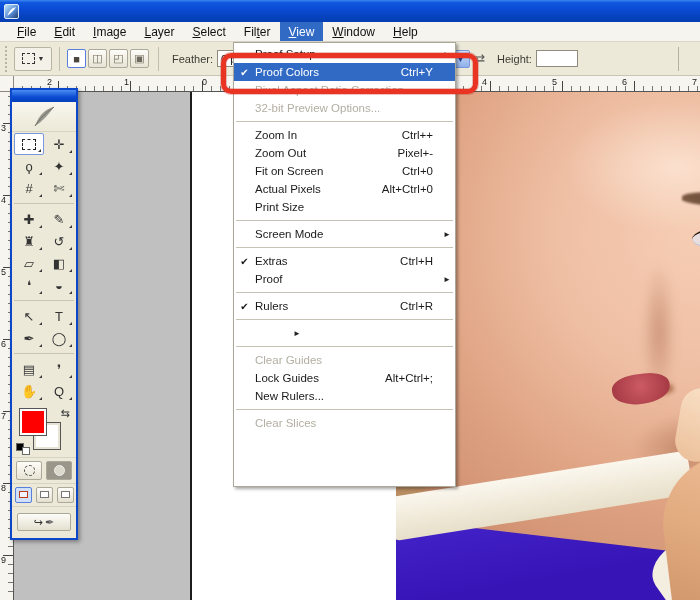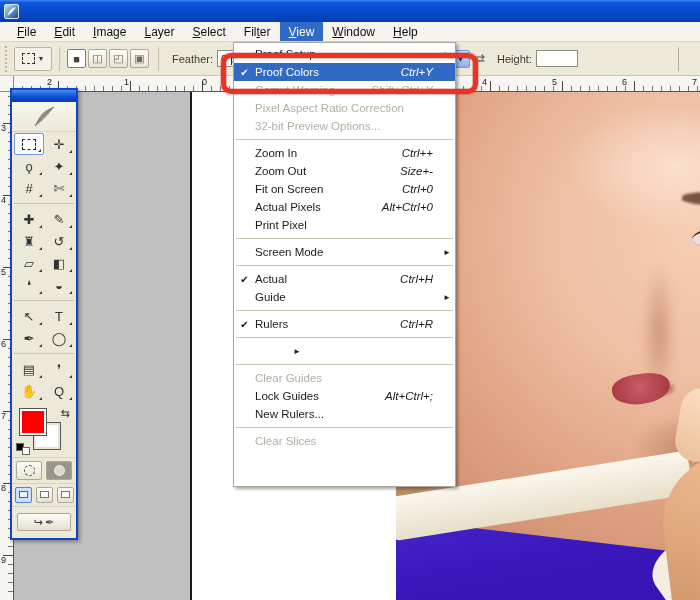--- a/index.html
+++ b/index.html
@@ -153,21 +153,21 @@
   #imageready-btn { width:54px; height:18px; margin:3px auto; border:1px solid #aca89a; border-radius:2px;
     background:linear-gradient(180deg,#fdfcf8,#e4e0d0); display:flex; align-items:center; justify-content:center;
     gap:2px; font-size:11px; color:#333; }
   
   #viewmenu { position:absolute; left:233px; top:42px; width:223px; height:445px; background:#fff;
     border:1px solid #aca899; box-shadow:2px 2px 3px rgba(0,0,0,.35); padding:2px 0;
     font-size:11.5px; color:#1a1a1a; z-index:10; display:flex; flex-direction:column; }
   .vm-item { height:18px; flex:0 0 auto; display:flex; align-items:center; padding-right:2px; }
   .vm-item .chk { width:21px; text-align:center; font-size:10px; flex:0 0 auto; }
   .vm-item .lbl { flex:1 1 auto; white-space:nowrap; }
-  .vm-item .sc { flex:0 0 auto; margin-left:28px; padding-right:10px;font-style:italic; }
+  .vm-item .sc { flex:0 0 auto; margin-left:28px; padding-right:10px; }
   .vm-item .sub { width:10px; flex:0 0 auto; font-size:8px; color:#222; }
   .vm-item.hl { background:#316ac5; color:#fff; }
   .vm-item.hl .sub { color:#fff; }
   .vm-item.dis { color:#b2aea2; }
   .menu-sep { height:1px; background:#c6c3b5; margin:4px 2px; flex:0 0 auto; }
   
   #annotation { position:absolute; left:221px; top:53px; width:257px; height:41px;
     border:5px solid #e93323; border-radius:10px; z-index:20; pointer-events:none;
     box-shadow:0 0 0 1px rgba(180,20,10,.25), inset 0 0 0 1px rgba(180,20,10,.25); }
   u { text-decoration:underline; }
@@ -347,84 +347,78 @@
       <span class="sub">►</span>
     </div>
     <div class="vm-item hl">
       <span class="chk">✔</span>
       <span class="lbl">Proof Colors</span>
       <span class="sc">Ctrl+Y</span>
       <span class="sub"></span>
     </div>
     <div class="vm-item dis">
       <span class="chk"></span>
-      <span class="lbl">Gamut Warning</span>
-      <span class="sc">Shift+Ctrl+Y</span>
-      <span class="sub"></span>
-    </div>
-    <div class="vm-item dis">
-      <span class="chk"></span>
       <span class="lbl">Pixel Aspect Ratio Correction</span>
       <span class="sc"></span>
       <span class="sub"></span>
     </div>
     <div class="vm-item dis">
       <span class="chk"></span>
       <span class="lbl">32-bit Preview Options...</span>
       <span class="sc"></span>
       <span class="sub"></span>
     </div>
     <div class="menu-sep"></div>
     <div class="vm-item">
       <span class="chk"></span>
       <span class="lbl">Zoom In</span>
       <span class="sc">Ctrl++</span>
       <span class="sub"></span>
     </div>
     <div class="vm-item">
       <span class="chk"></span>
       <span class="lbl">Zoom Out</span>
-      <span class="sc">Size+-</span>
+      <span class="sc">Pixel+-</span>
       <span class="sub"></span>
     </div>
     <div class="vm-item">
       <span class="chk"></span>
       <span class="lbl">Fit on Screen</span>
       <span class="sc">Ctrl+0</span>
       <span class="sub"></span>
     </div>
     <div class="vm-item">
       <span class="chk"></span>
       <span class="lbl">Actual Pixels</span>
       <span class="sc">Alt+Ctrl+0</span>
       <span class="sub"></span>
     </div>
     <div class="vm-item">
       <span class="chk"></span>
-      <span class="lbl">Print Pixel</span>
+      <span class="lbl">Print Size</span>
       <span class="sc"></span>
       <span class="sub"></span>
     </div>
     <div class="menu-sep"></div>
     <div class="vm-item">
       <span class="chk"></span>
       <span class="lbl">Screen Mode</span>
       <span class="sc"></span>
       <span class="sub">►</span>
     </div>
     <div class="menu-sep"></div>
     <div class="vm-item">
       <span class="chk">✔</span>
-      <span class="lbl">Actual</span>
+      <span class="lbl">Extras</span>
       <span class="sc">Ctrl+H</span>
       <span class="sub"></span>
     </div>
     <div class="vm-item">
       <span class="chk"></span>
-      <span class="lbl">Guide</span>
+      <span class="lbl">Proof</span>
       <span class="sc"></span>
       <span class="sub">►</span>
     </div>
     <div class="menu-sep"></div>
     <div class="vm-item">
       <span class="chk">✔</span>
       <span class="lbl">Rulers</span>
       <span class="sc">Ctrl+R</span>
       <span class="sub"></span>
     </div>

